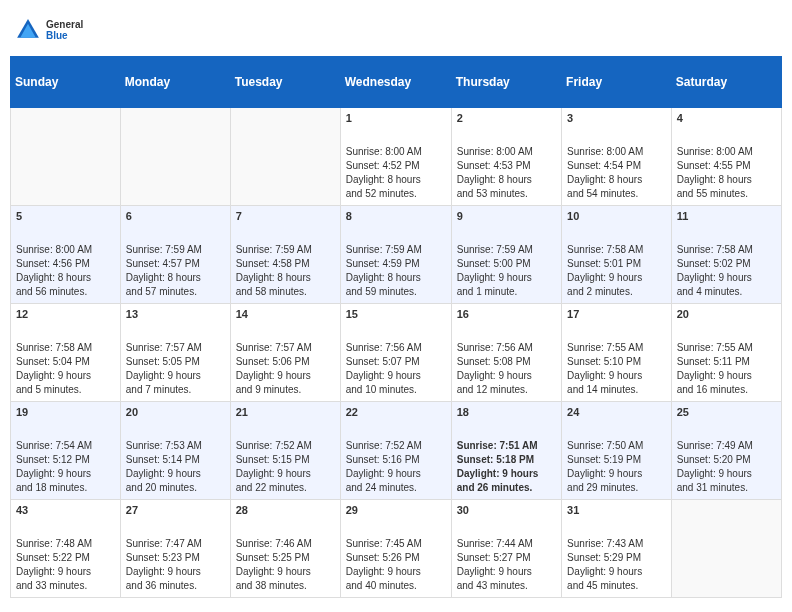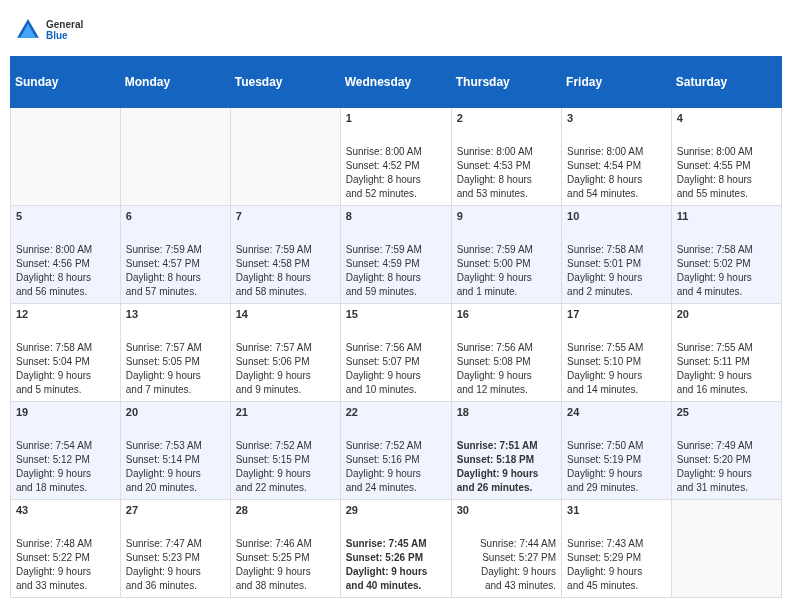--- a/index.html
+++ b/index.html
@@ -331,28 +331,28 @@
         </td>
         <td>
           <span class="day-number">28</span>
           <div class="day-detail" style="white-space: pre-line;">Sunrise: 7:46 AM
 Sunset: 5:25 PM
 Daylight: 9 hours
 and 38 minutes.</div>
         </td>
         <td>
           <span class="day-number">29</span>
-          <div class="day-detail" style="white-space: pre-line; font-weight: bold;">Sunrise: 7:45 AM
+          <div class="day-detail" style="white-space: pre-line;">Sunrise: 7:45 AM
 Sunset: 5:26 PM
 Daylight: 9 hours
 and 40 minutes.</div>
         </td>
         <td>
           <span class="day-number">30</span>
-          <div class="day-detail" style="white-space: pre-line; text-align: right;">Sunrise: 7:44 AM
+          <div class="day-detail" style="white-space: pre-line;">Sunrise: 7:44 AM
 Sunset: 5:27 PM
 Daylight: 9 hours
 and 43 minutes.</div>
         </td>
         <td>
           <span class="day-number">31</span>
           <div class="day-detail" style="white-space: pre-line;">Sunrise: 7:43 AM
 Sunset: 5:29 PM
 Daylight: 9 hours
 and 45 minutes.</div>

